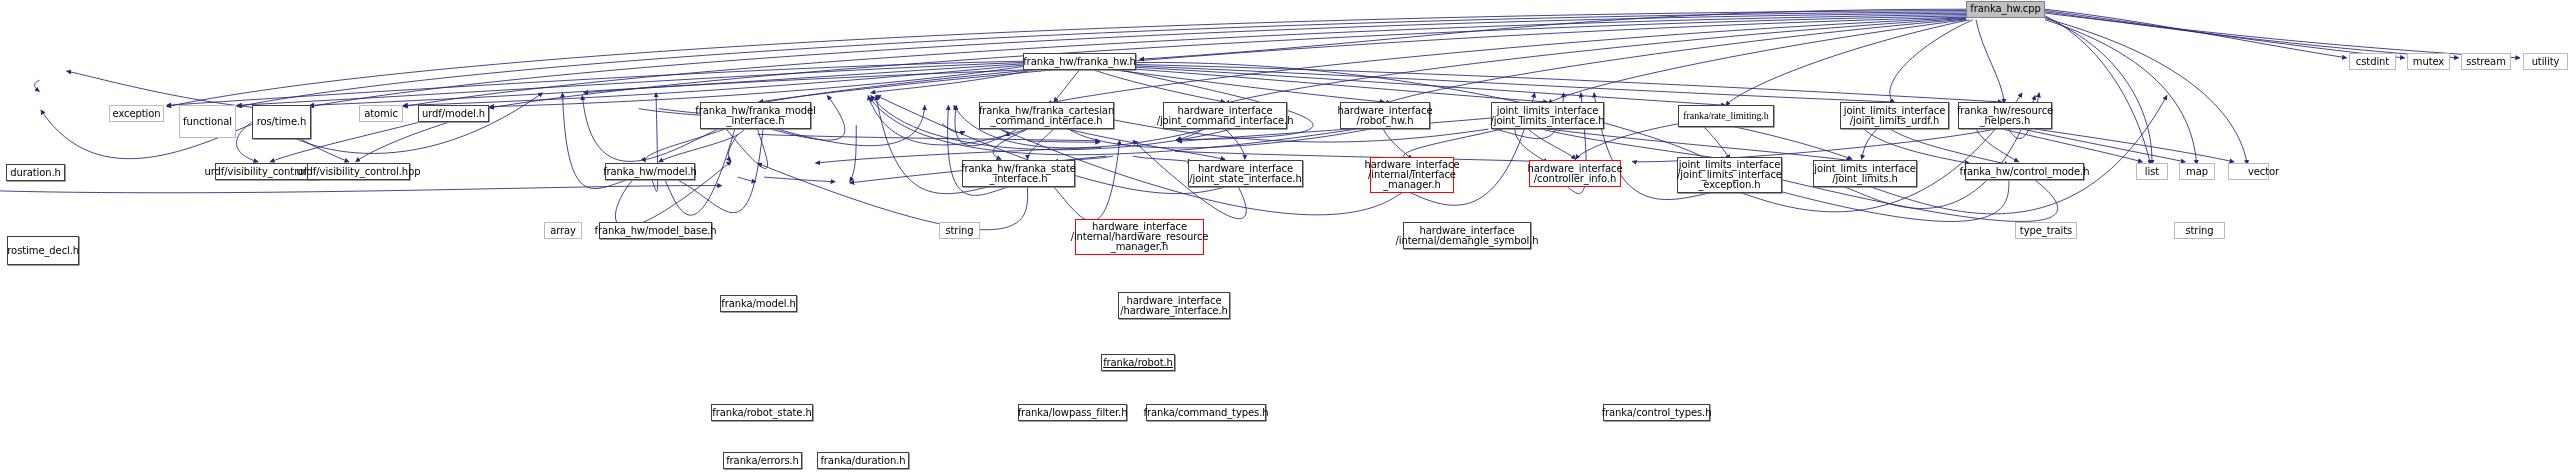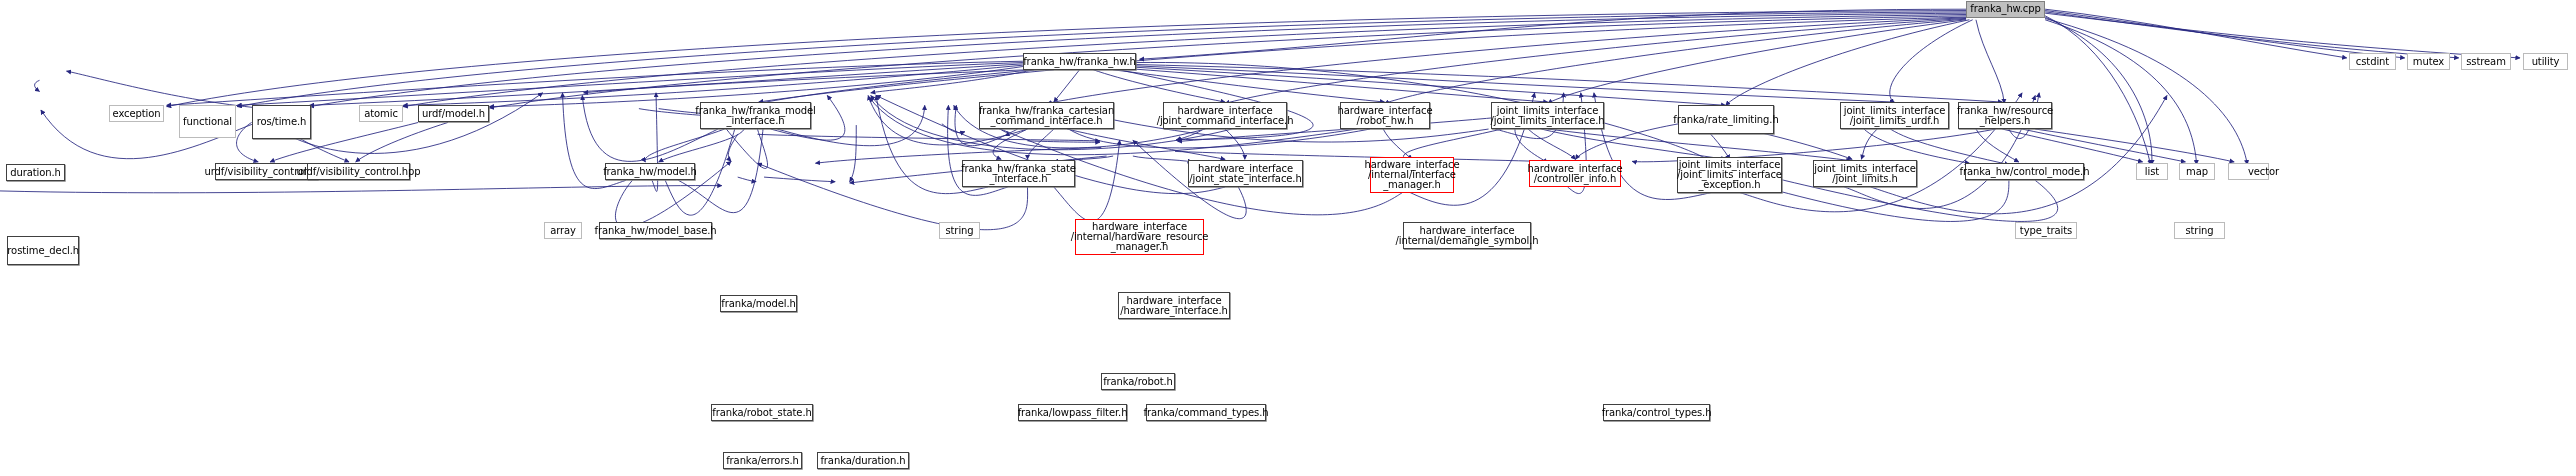--- a/index.html
+++ b/index.html
@@ -234,21 +234,21 @@
 _interface.h</div>
   <div class="node n-hdr" style="left:979px;top:102px;width:135px;height:27px;">franka_hw/franka_cartesian
 _command_interface.h</div>
   <div class="node n-hdr" style="left:1163px;top:102px;width:124px;height:27px;">hardware_interface
 /joint_command_interface.h</div>
 
   <div class="node n-hdr" style="left:1340px;top:102px;width:90px;height:27px;">hardware_interface
 /robot_hw.h</div>
   <div class="node n-hdr" style="left:1491px;top:102px;width:113px;height:27px;">joint_limits_interface
 /joint_limits_interface.h</div>
-  <div class="node n-hdr" style="left:1678px;top:105px;width:96px;height:29px;">franka/rate_limiting.h</div>
+  <div class="node n-hdr" style="left:1678px;top:105px;width:96px;height:22px;font-family:Liberation Serif, serif;">franka/rate_limiting.h</div>
   <div class="node n-hdr" style="left:1840px;top:102px;width:109px;height:27px;">joint_limits_interface
 /joint_limits_urdf.h</div>
   <div class="node n-hdr" style="left:1958px;top:102px;width:94px;height:27px;">franka_hw/resource
 _helpers.h</div>
 
   <div class="node n-hdr" style="left:215px;top:163px;width:103px;height:17px;">urdf/visibility_control.hpp</div>
   <div class="node n-hdr" style="left:307px;top:163px;width:103px;height:17px;">urdf/visibility_control.hpp</div>
   <div class="node n-hdr" style="left:605px;top:163px;width:90px;height:17px;">franka_hw/model.h</div>
   <div class="node n-hdr" style="left:962px;top:160px;width:113px;height:27px;">franka_hw/franka_state
 _interface.h</div>
@@ -280,21 +280,21 @@
 _manager.h</div>
   <div class="node n-hdr" style="left:1403px;top:222px;width:128px;height:27px;">hardware_interface
 /internal/demangle_symbol.h</div>
   <div class="node n-ext" style="left:2015px;top:222px;width:62px;height:17px;">type_traits</div>
   <div class="node n-ext" style="left:2174px;top:222px;width:51px;height:17px;">string</div>
 
   <div class="node n-hdr" style="left:720px;top:295px;width:77px;height:17px;">franka/model.h</div>
   <div class="node n-hdr" style="left:1118px;top:292px;width:112px;height:27px;">hardware_interface
 /hardware_interface.h</div>
 
-  <div class="node n-hdr" style="left:1101px;top:373px;width:74px;height:17px;">franka/robot.h</div>
+  <div class="node n-hdr" style="left:1101px;top:354px;width:74px;height:17px;text-decoration:underline;">franka/robot.h</div>
 
   <div class="node n-hdr" style="left:711px;top:404px;width:102px;height:17px;">franka/robot_state.h</div>
   <div class="node n-hdr" style="left:1018px;top:404px;width:109px;height:17px;">franka/lowpass_filter.h</div>
   <div class="node n-hdr" style="left:1146px;top:404px;width:120px;height:17px;">franka/command_types.h</div>
   <div class="node n-hdr" style="left:1603px;top:404px;width:107px;height:17px;">franka/control_types.h</div>
 
   <div class="node n-hdr" style="left:723px;top:452px;width:79px;height:17px;">franka/errors.h</div>
   <div class="node n-hdr" style="left:817px;top:452px;width:92px;height:17px;">franka/duration.h</div>
 
 </div>

